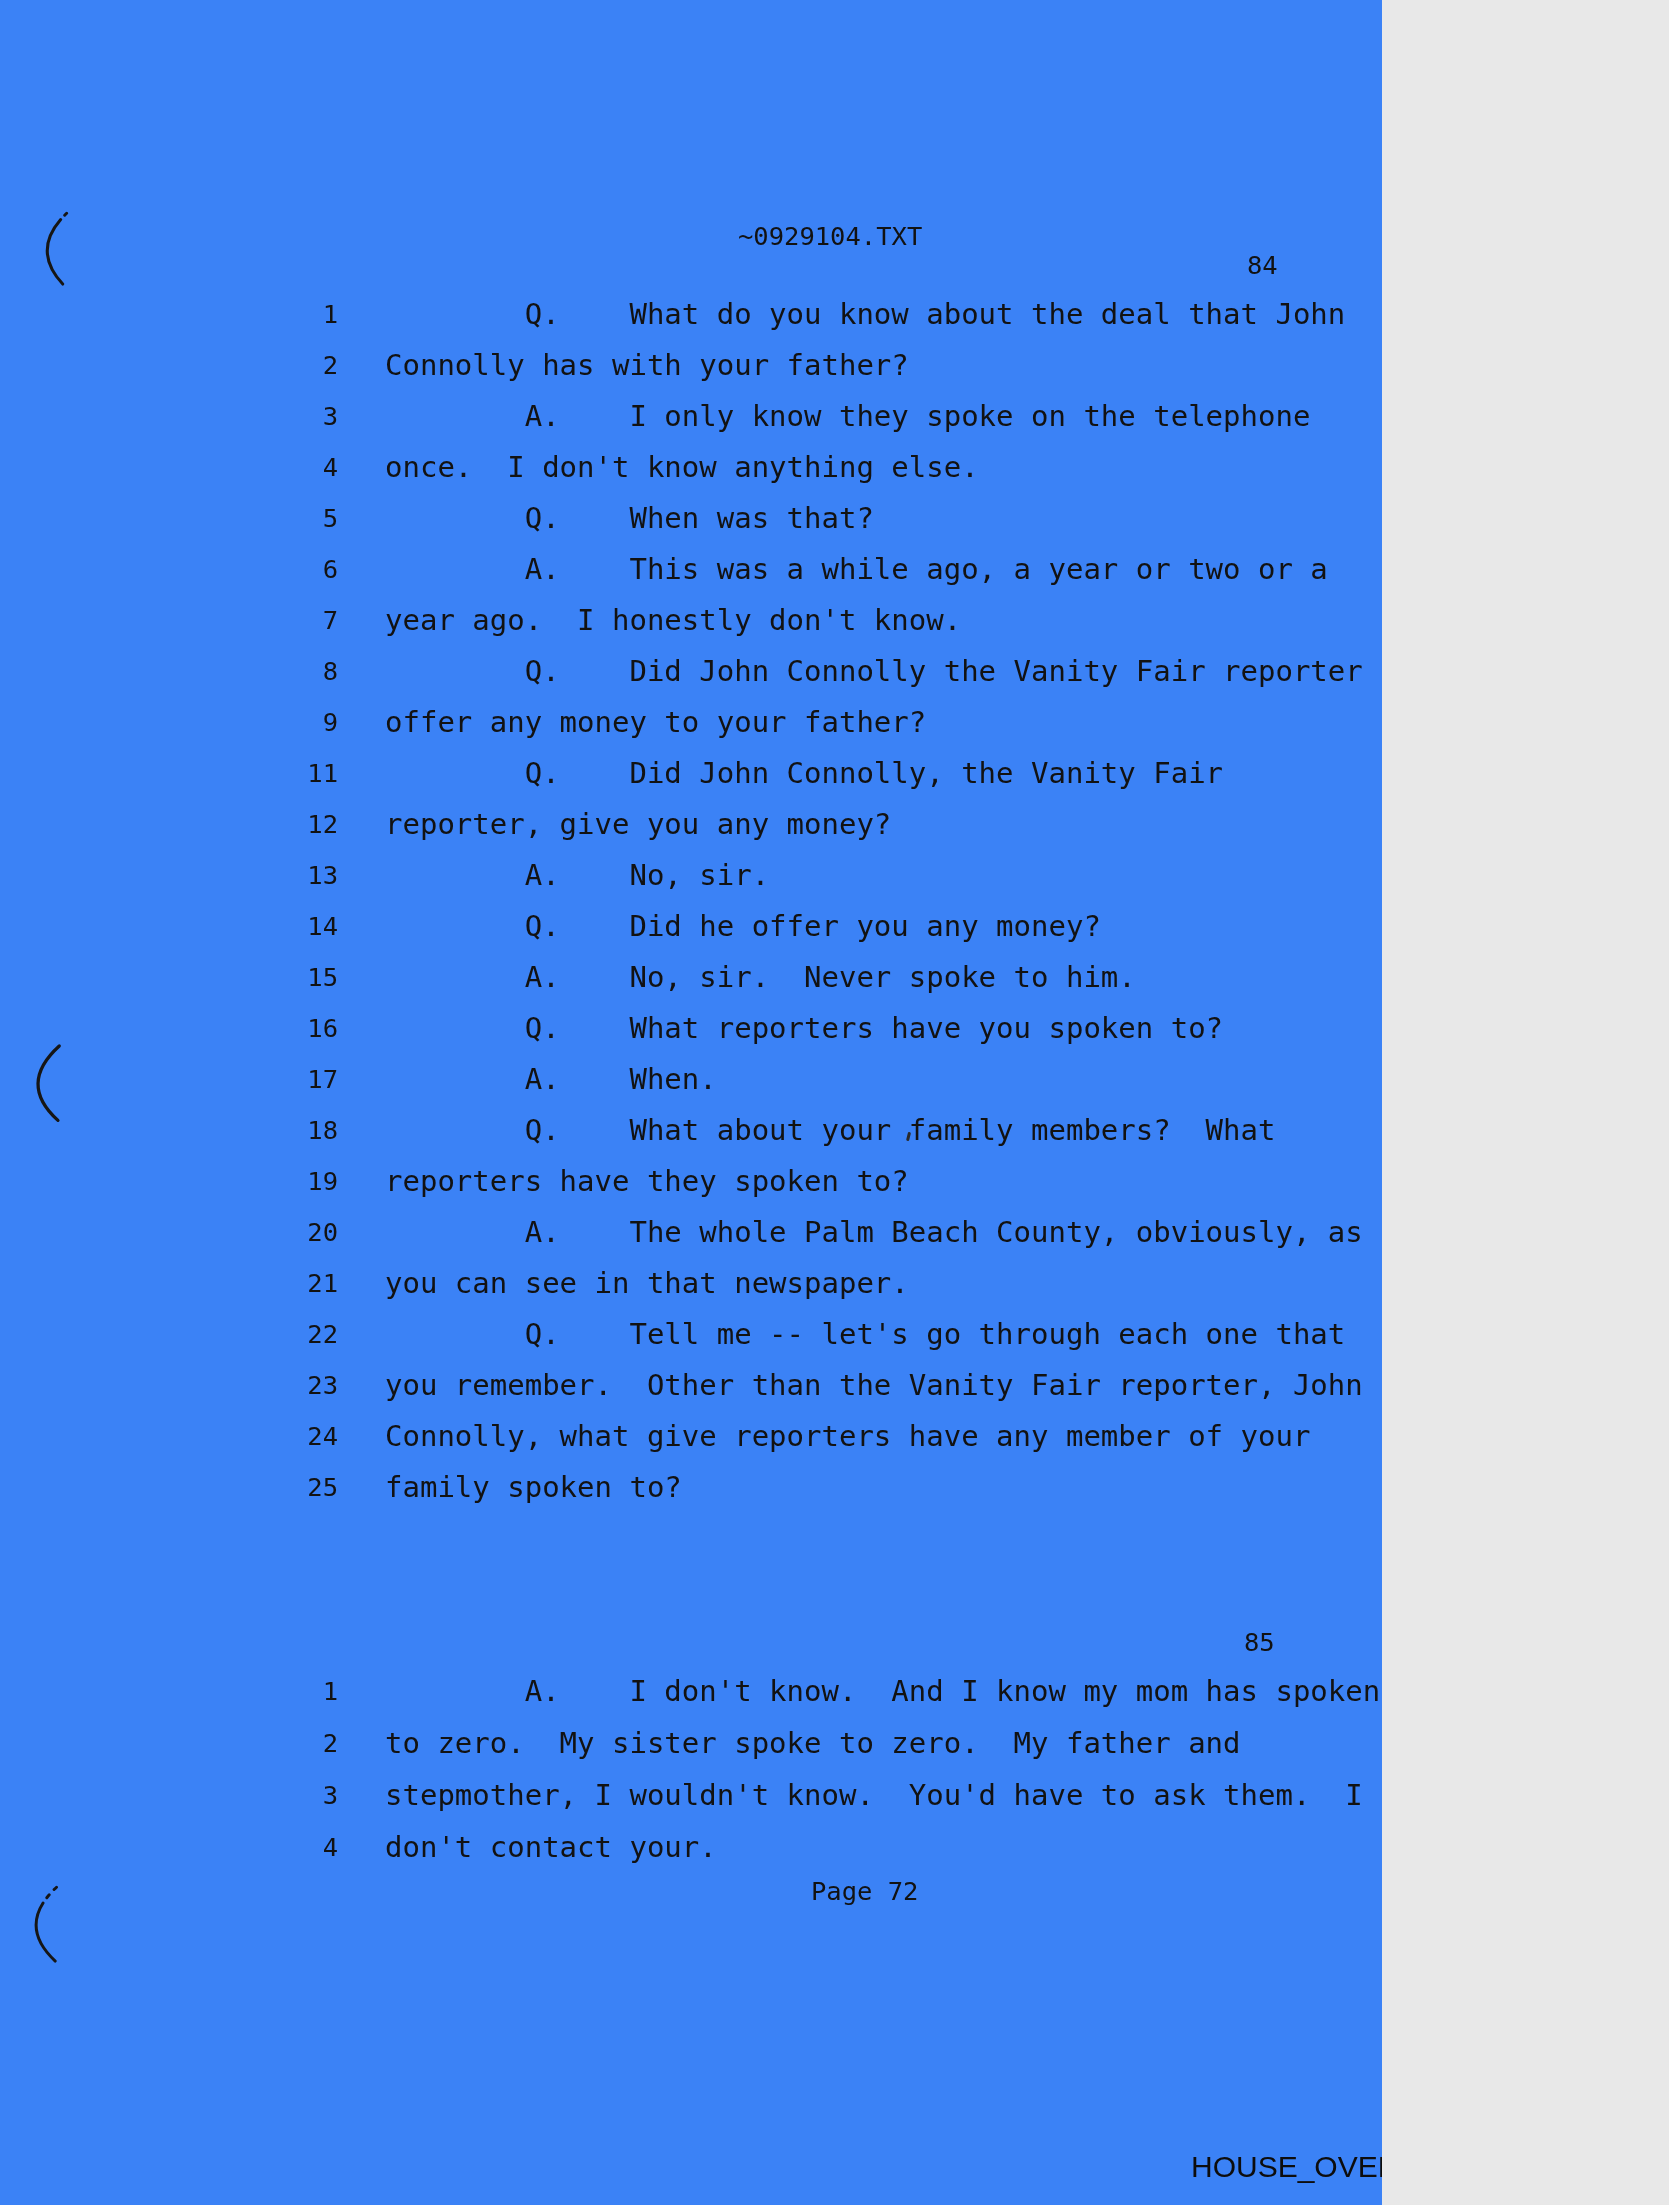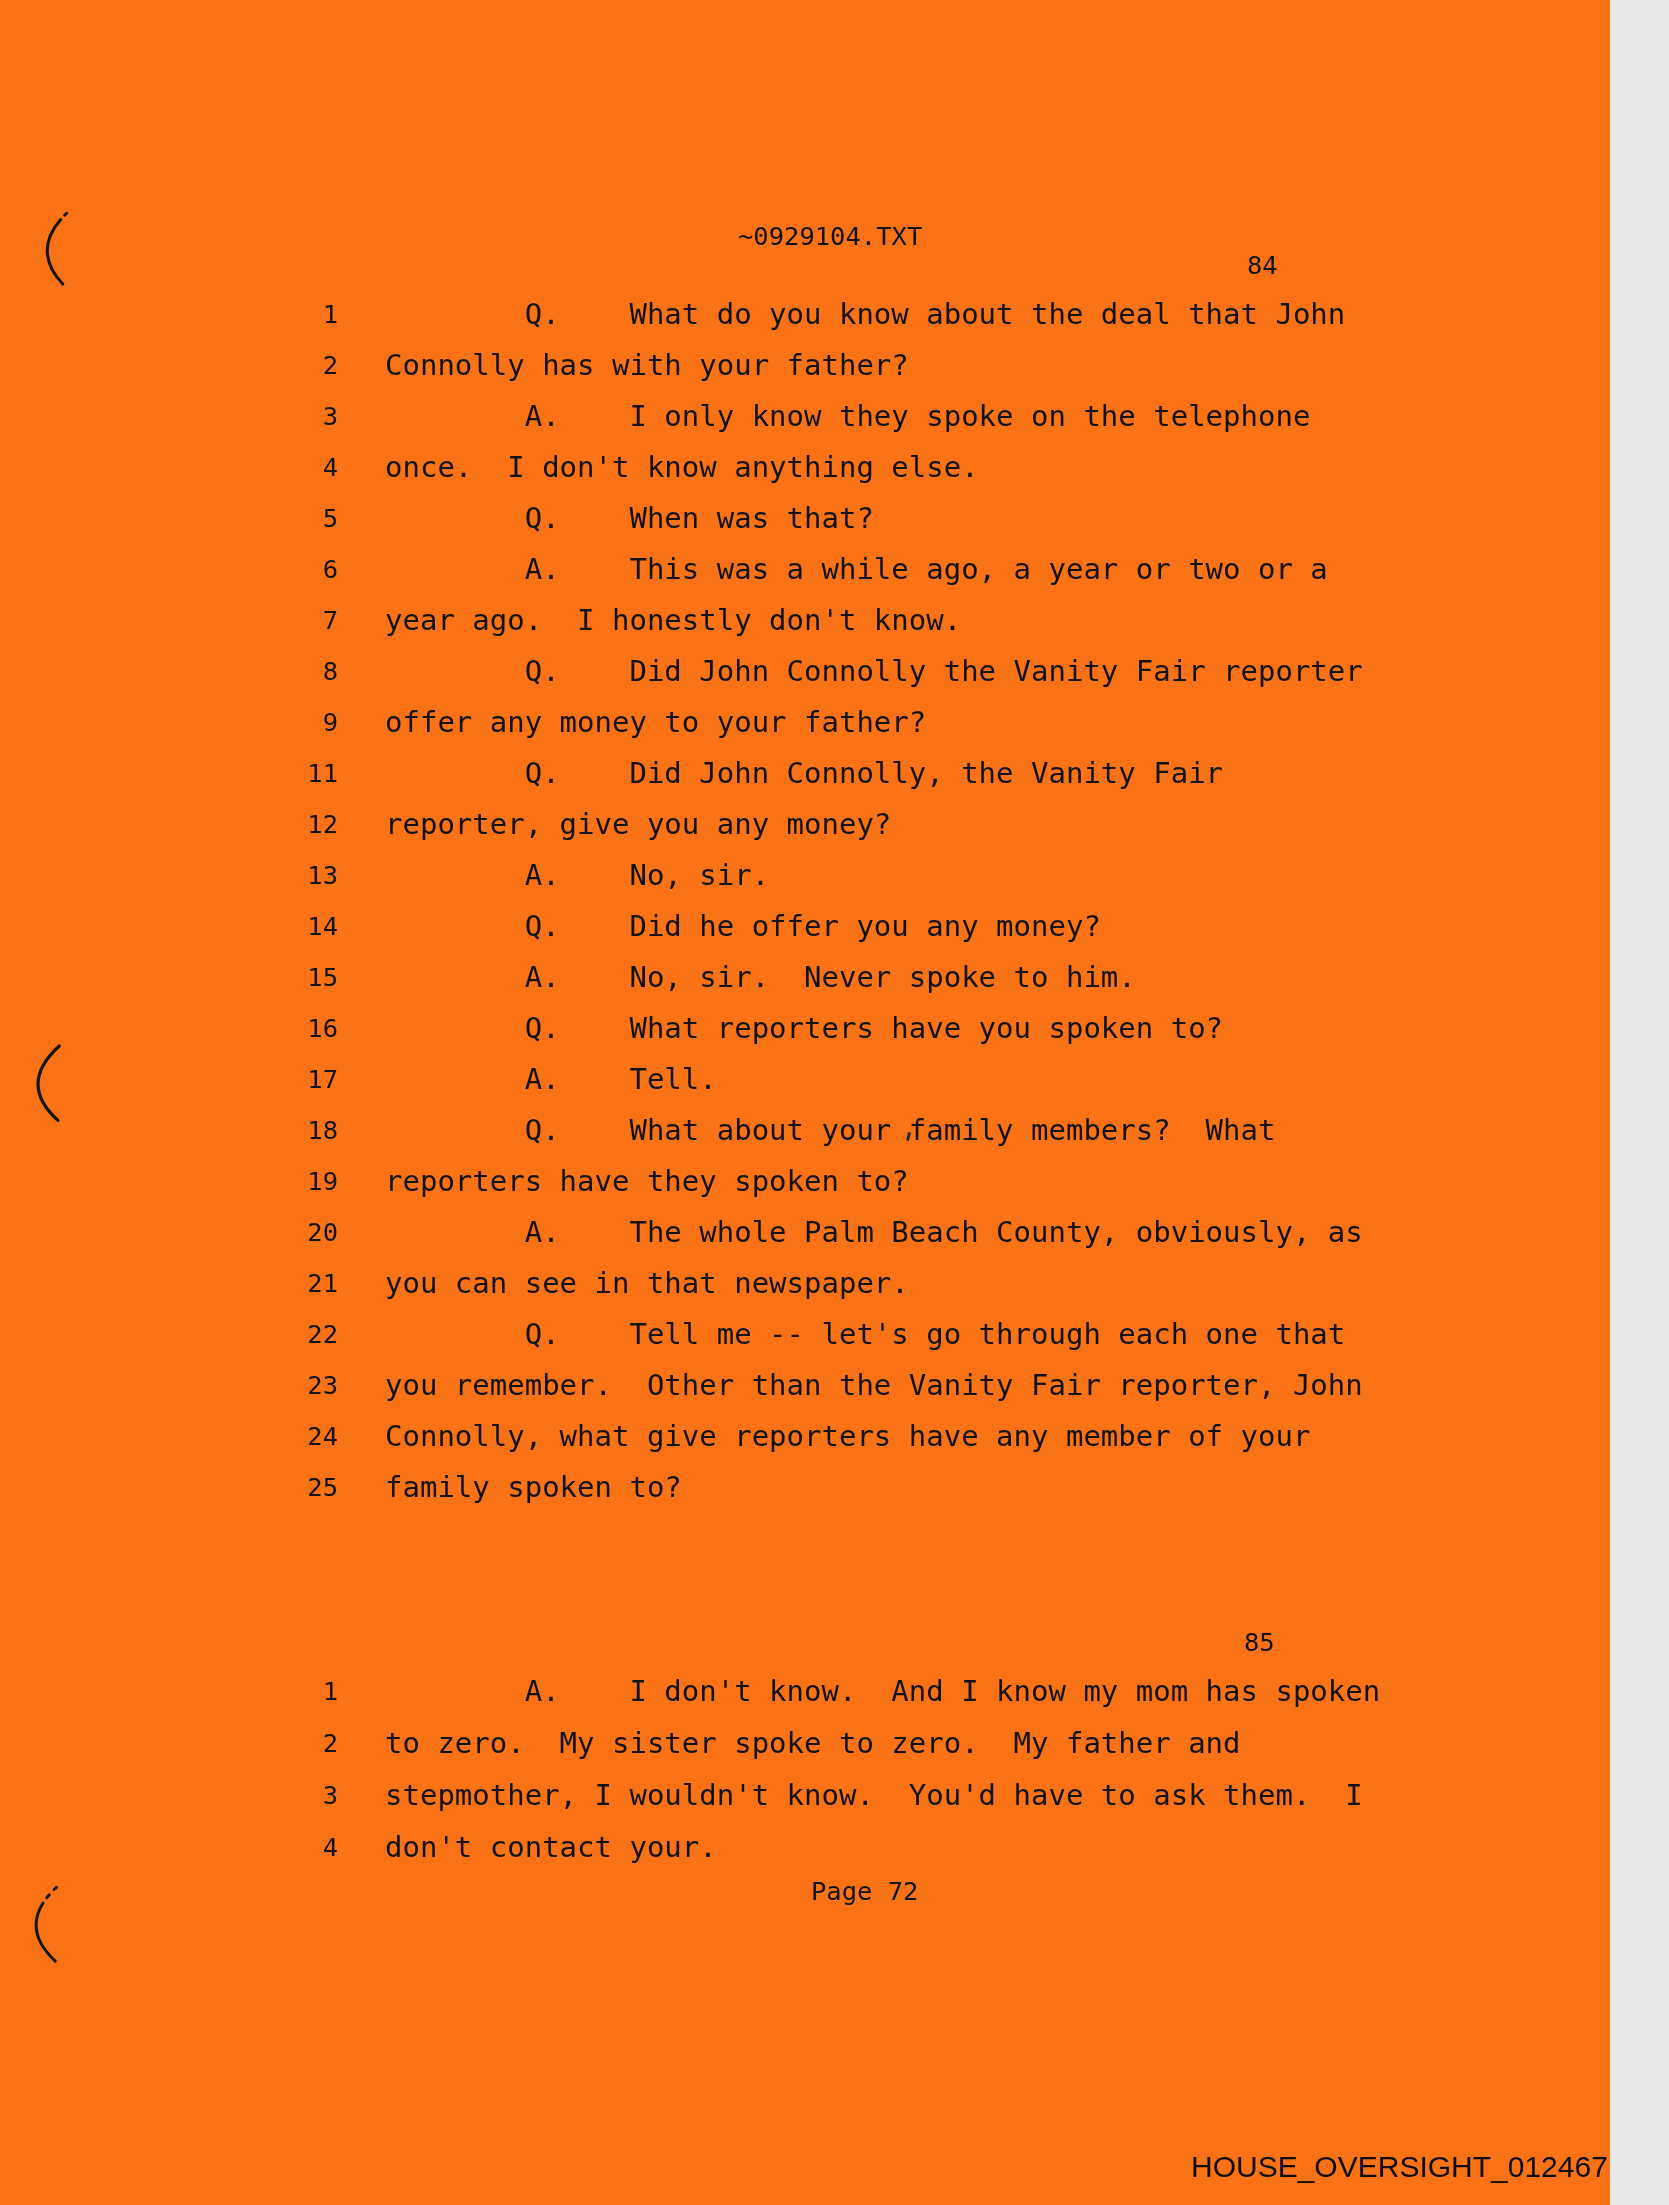--- a/index.html
+++ b/index.html
@@ -2,23 +2,23 @@
 <html style="font-size:10.5px"><head>
 <meta charset="utf-8">
 <style>
   html, body {
     margin: 0;
     padding: 0;
     background: #e8e8e8;
   }
   .page {
     position: relative;
-    width: 1610px;
+    width: 1382px;
     height: 2205px;
-    background: #f97316;
+    background: #3b82f6;
     overflow: hidden;
     font-family: "DejaVu Sans Mono", "Liberation Mono", monospace;
     color: #121212;
   }
   .mono {
     font-family: "DejaVu Sans Mono", "Liberation Mono", monospace;
     font-size: 25.5px;
     color: #121212;
   }
   .filename-header {
@@ -188,21 +188,21 @@
         <span class="ln-txt">        A.    No, sir.  Never spoke to him.</span>
       </div>
 
       <div class="tline">
         <span class="ln-num">16</span>
         <span class="ln-txt">        Q.    What reporters have you spoken to?</span>
       </div>
 
       <div class="tline">
         <span class="ln-num">17</span>
-        <span class="ln-txt">        A.    Tell.</span>
+        <span class="ln-txt">        A.    When.</span>
       </div>
 
       <div class="tline">
         <span class="ln-num">18</span>
         <span class="ln-txt">        Q.    What about your family members?  What</span>
       </div>
 
       <div class="tline">
         <span class="ln-num">19</span>
         <span class="ln-txt">reporters have they spoken to?</span>

